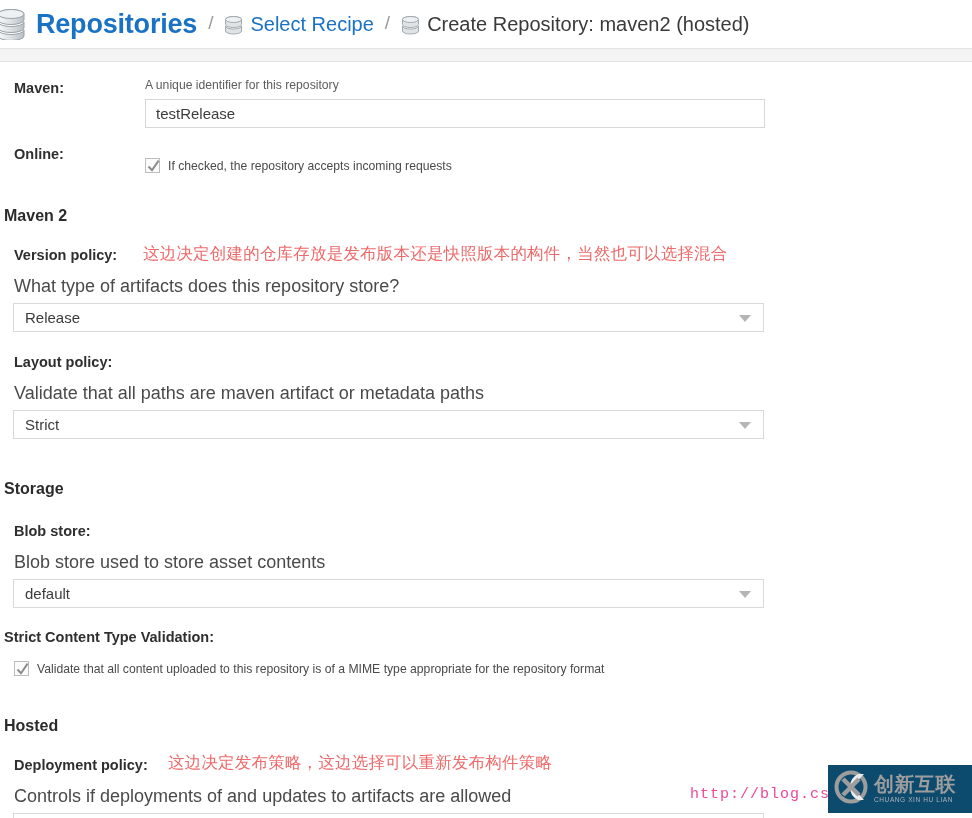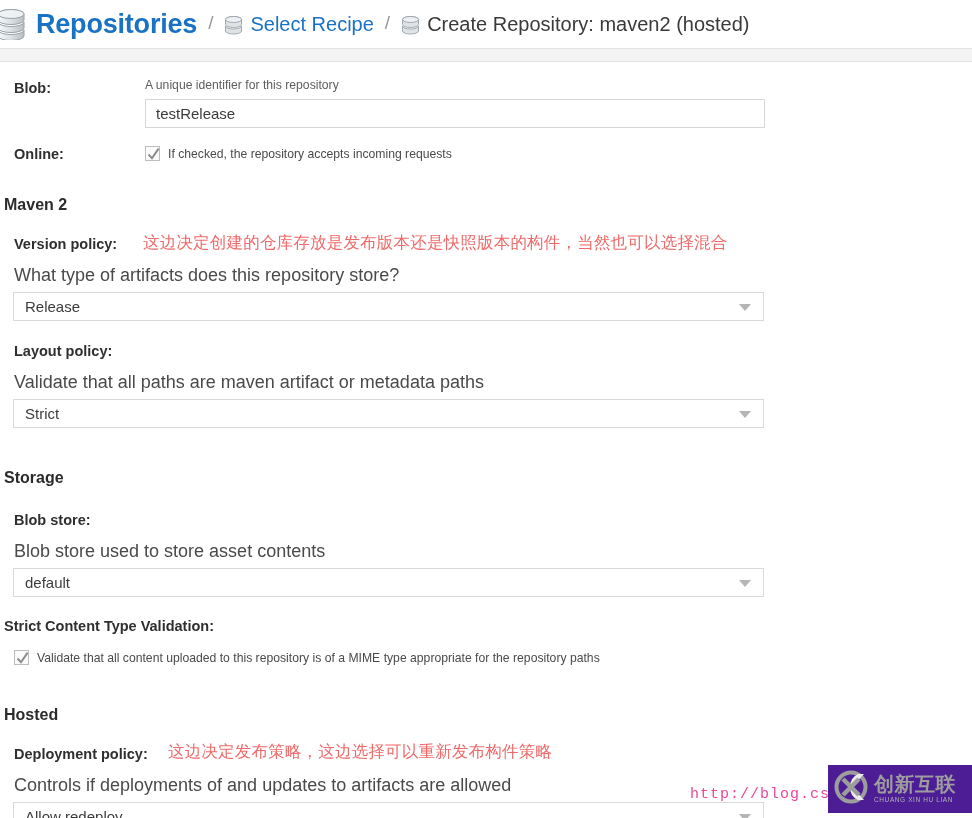--- a/index.html
+++ b/index.html
@@ -118,21 +118,21 @@
     font-size: 15px;
     color: #3c3c3c;
     padding: 0 10px;
     box-sizing: border-box;
     outline: none;
   }
 
   .check-line {
     display: flex;
     align-items: center;
-    margin-top: 2px;
+    margin-top: 14px;
   }
   .checkbox {
     width: 15px;
     height: 15px;
     border: 1px solid #bdbdbd;
     background: #fbfbfb;
     position: relative;
     flex: 0 0 auto;
     margin-right: 8px;
     box-sizing: border-box;
@@ -210,21 +210,21 @@
     color: #ec4899;
     letter-spacing: 1px;
     white-space: nowrap;
   }
   .wm-logo {
     position: absolute;
     left: 828px;
     top: 765px;
     width: 144px;
     height: 48px;
-    background: #4c1d95;
+    background: #0c4a6e;
     display: flex;
     align-items: center;
     padding-left: 6px;
     box-sizing: border-box;
   }
   .wm-logo .mark { flex: 0 0 auto; }
   .wm-logo .txt {
     margin-left: 6px;
     line-height: 1;
   }
@@ -293,21 +293,21 @@
     </span>
 
     <span class="bc-current">Create Repository: maven2 (hosted)</span>
   </div>
   <div class="header-rule"></div>
 </div>
 
 <div class="form">
 
   <div class="row" style="margin-top:18px;">
-    <div class="row-label">Blob:</div>
+    <div class="row-label">Maven:</div>
     <div class="row-body">
       <div class="hint">A unique identifier for this repository</div>
       <input class="text-input" type="text" value="testRelease" style="">
     </div>
   </div>
 
   <div class="row" style="margin-top:16px;">
     <div class="row-label">Online:</div>
     <div class="row-body">
       <div class="check-line">
@@ -354,21 +354,21 @@
   </div>
 
   <div style="position:relative; margin-top:20px;">
     <span class="field-label tight">Strict Content Type Validation:</span>
     <div class="check-line" style="margin-top:15px; padding-left:14px;">
       <span class="checkbox">
         <svg width="15" height="15" viewBox="0 0 15 15">
           <path d="M2.5 7.5 L6 11.2 L12.6 1.6" stroke="#8c8c8c" stroke-width="2" fill="none"></path>
         </svg>
       </span>
-      <span class="check-text">Validate that all content uploaded to this repository is of a MIME type appropriate for the repository paths</span>
+      <span class="check-text">Validate that all content uploaded to this repository is of a MIME type appropriate for the repository format</span>
     </div>
   </div>
 
   <div class="section-title" style="margin-top:41px;">Hosted</div>
 
   <div style="position:relative; margin-top:21px;">
     <span class="field-label">Deployment policy:</span>
     <span class="annot" style="left:168px; top:-4px;">这边决定发布策略，这边选择可以重新发布构件策略</span>
     <div class="field-hint" style="margin-top:12px;">Controls if deployments of and updates to artifacts are allowed</div>
     <div class="select" style="margin-top:6px;">

